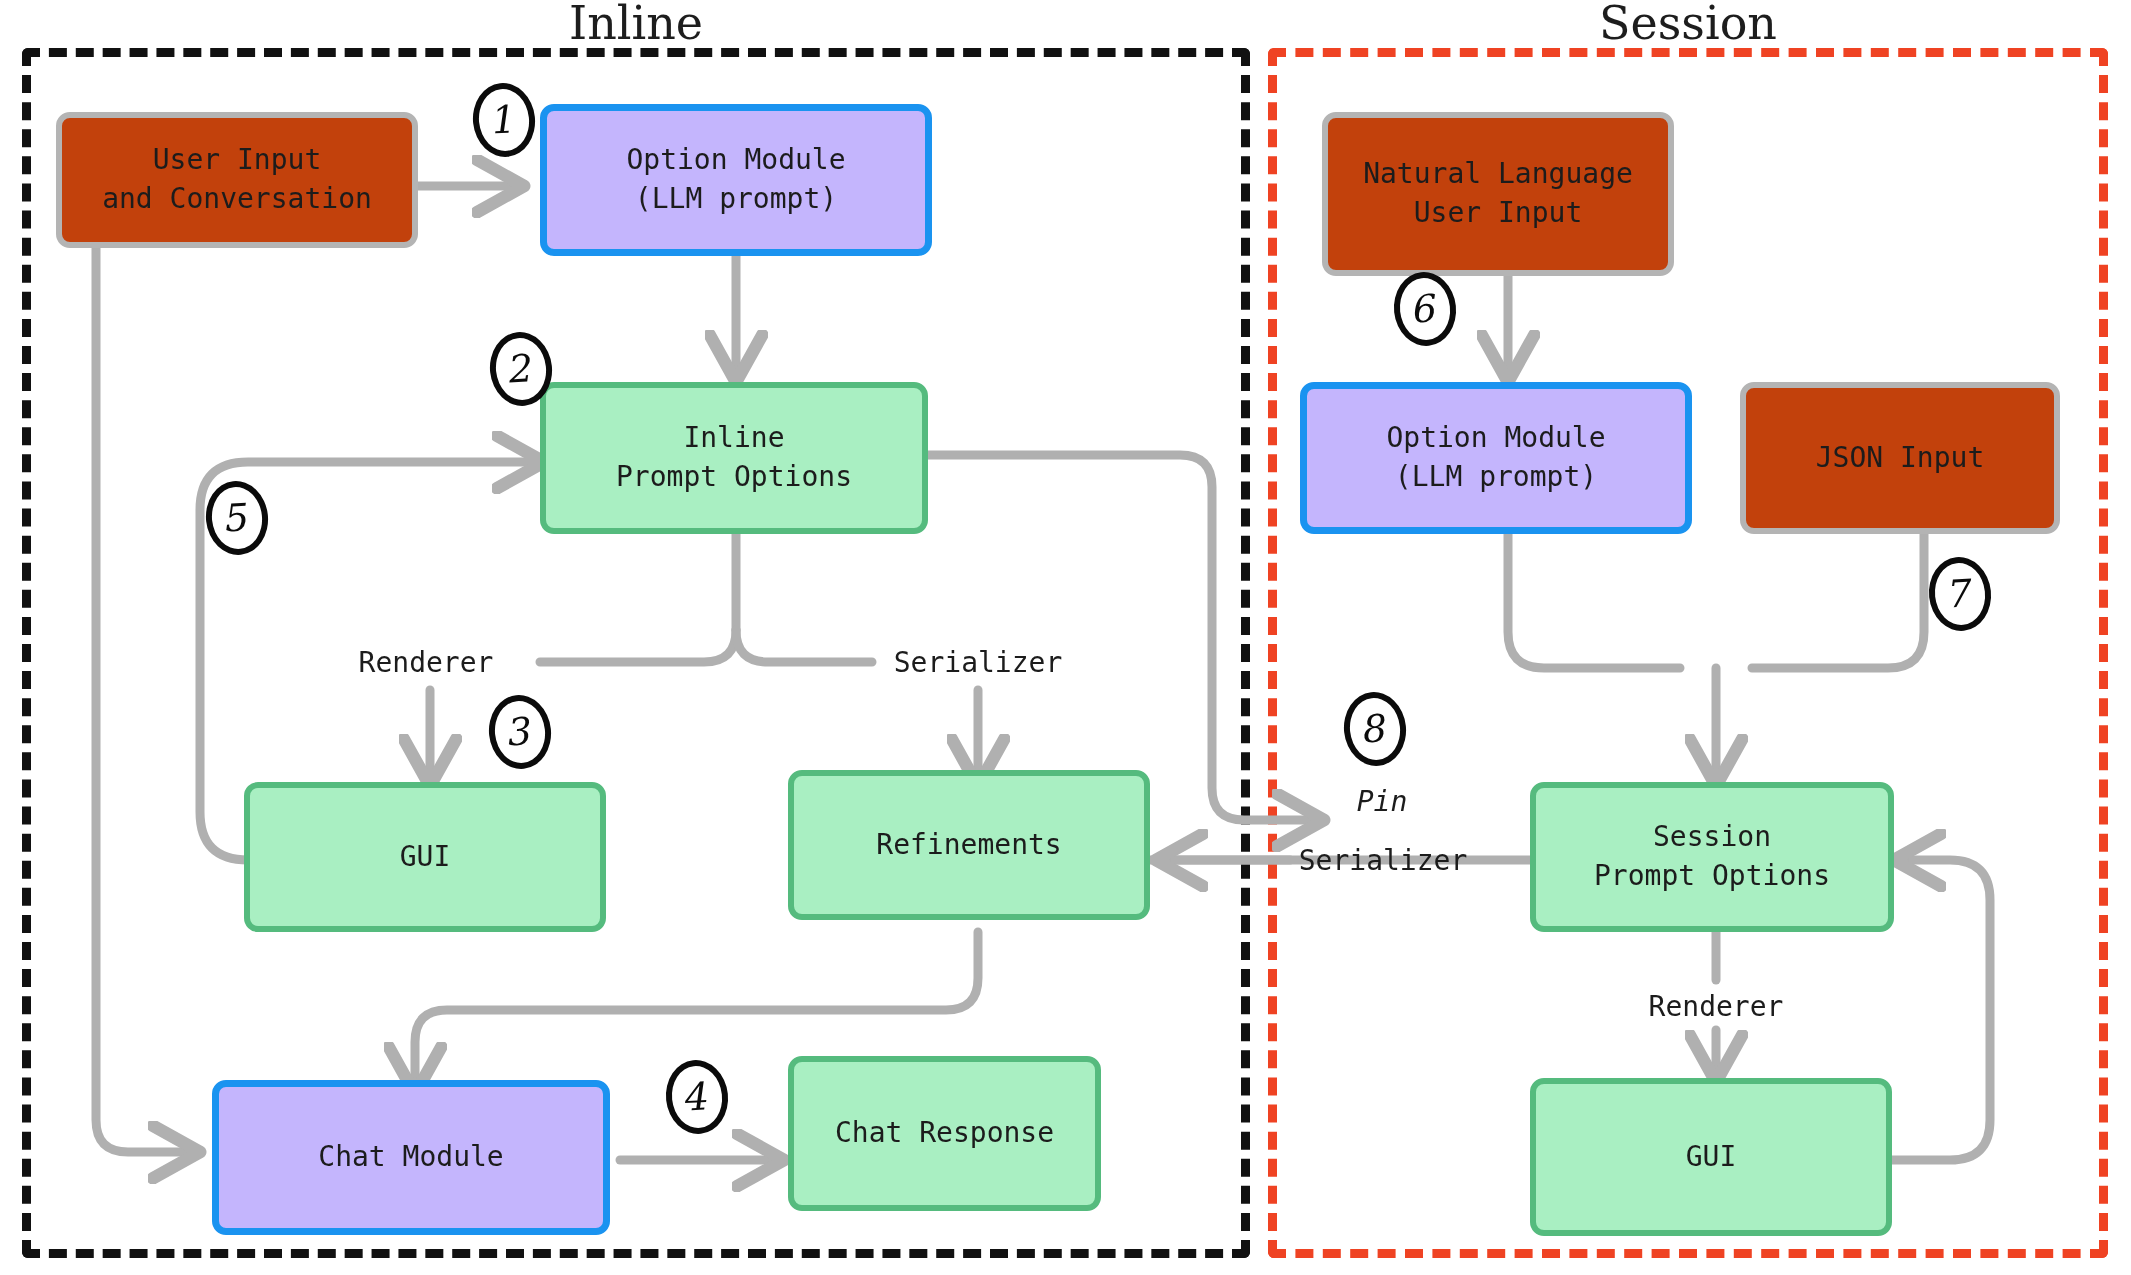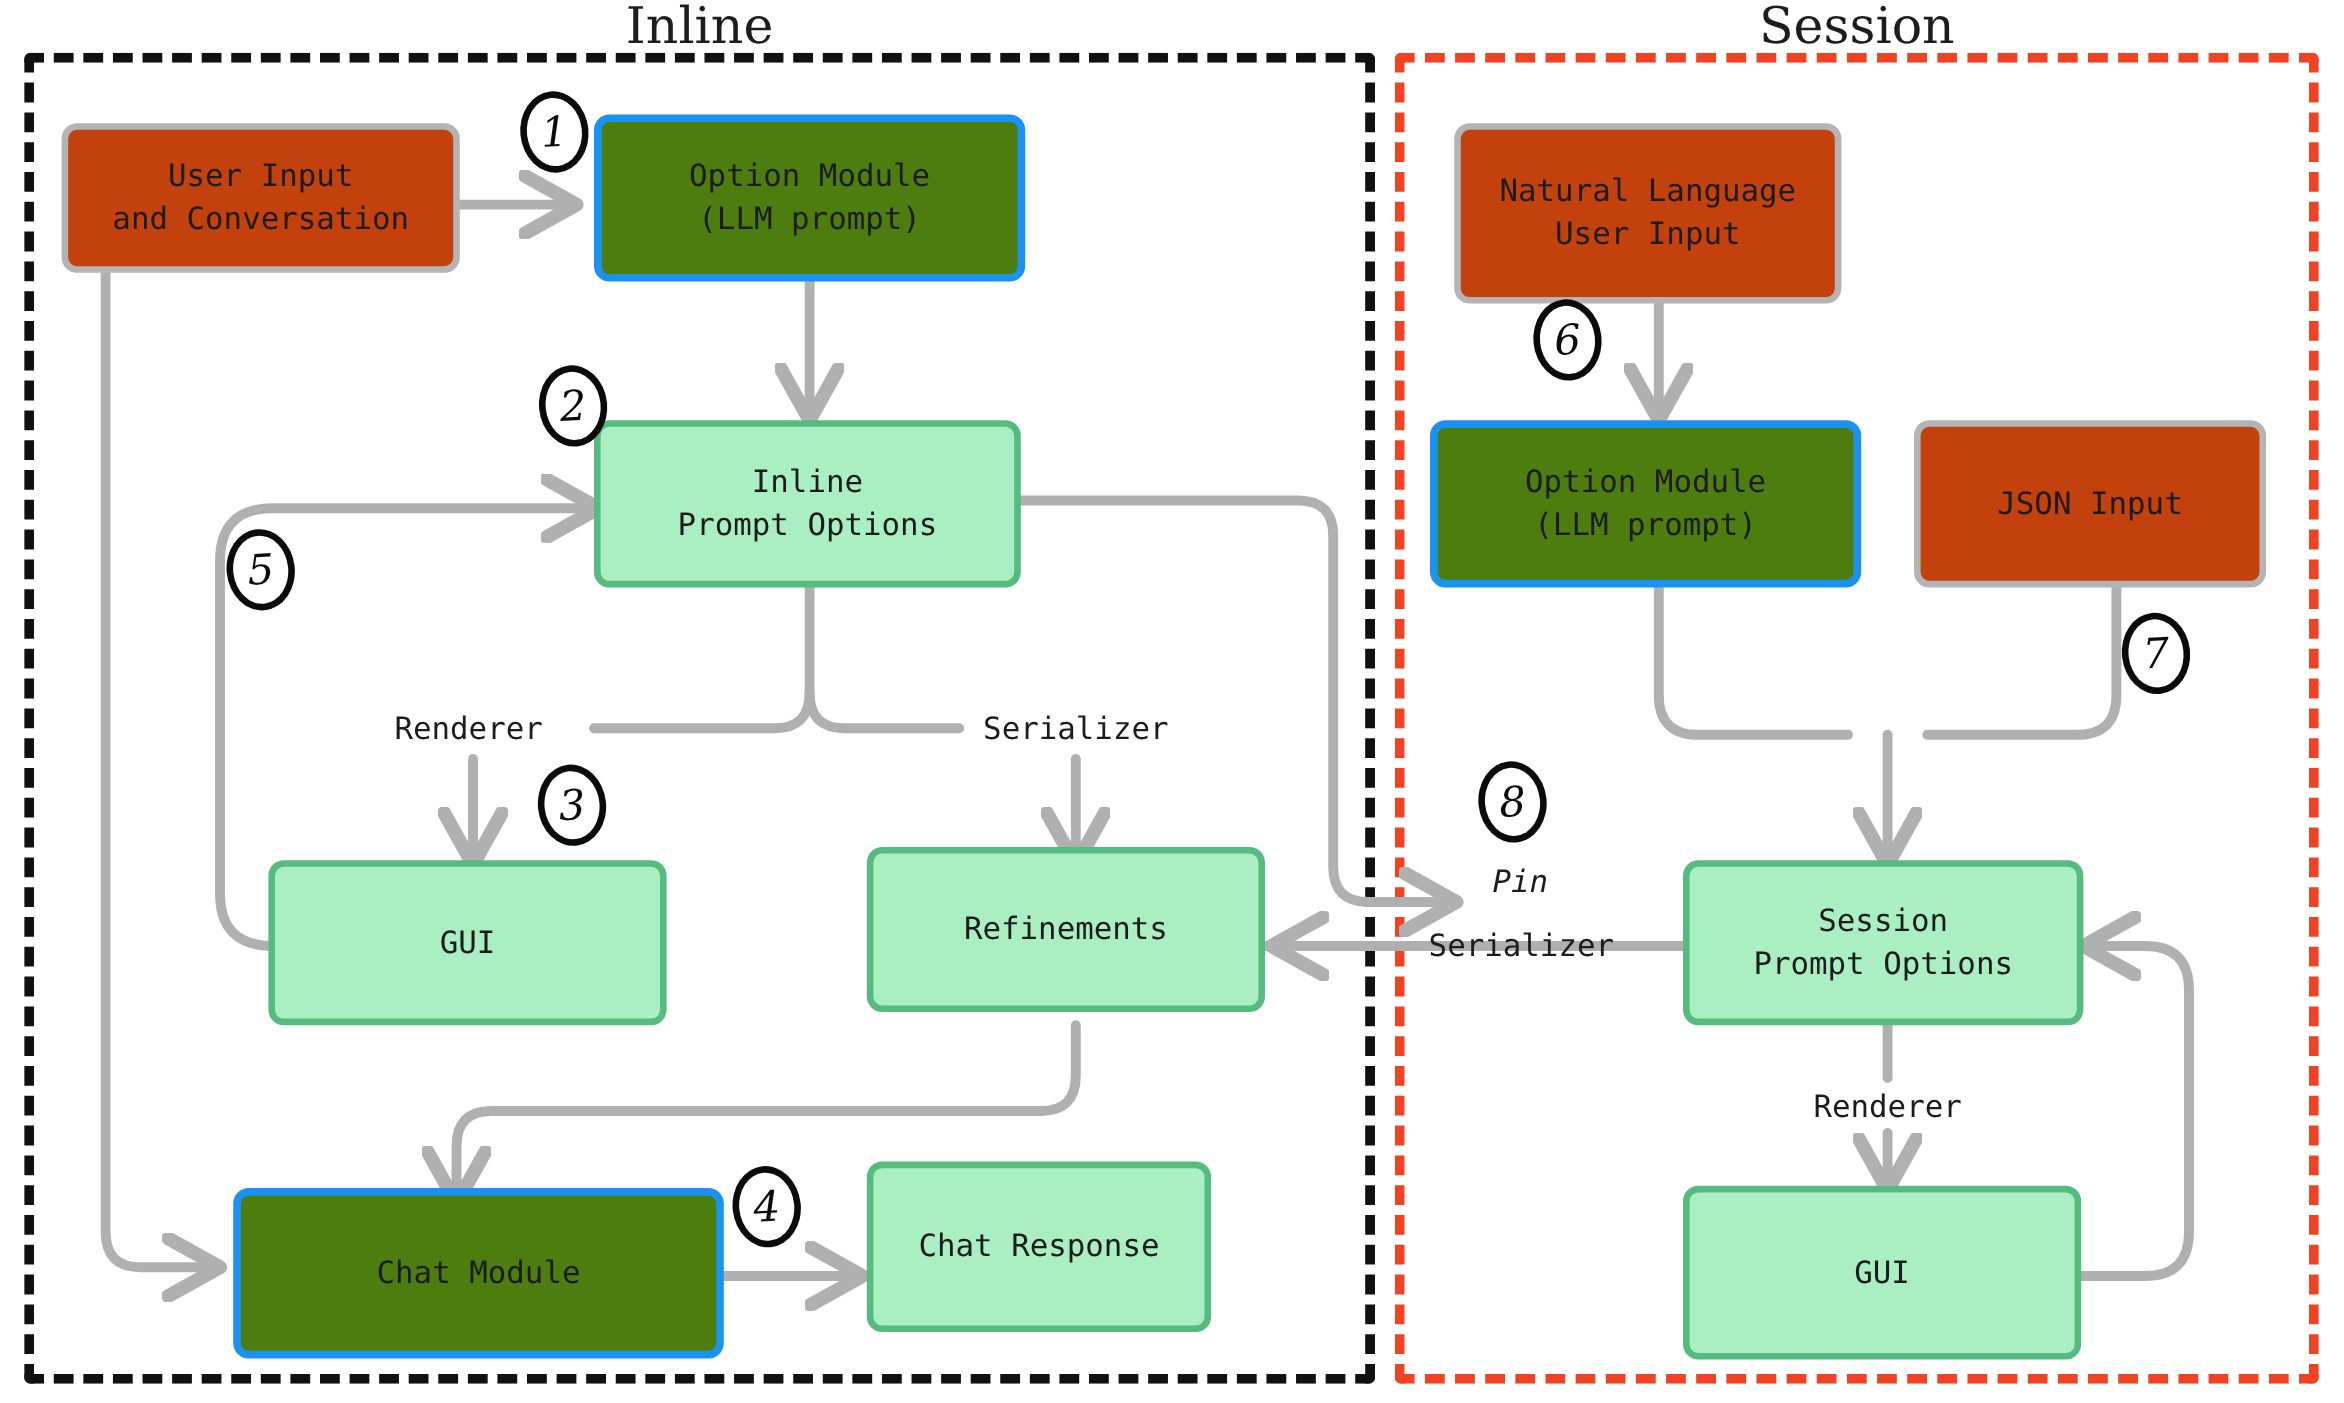--- a/index.html
+++ b/index.html
@@ -28,21 +28,21 @@
   
   .node{
     position:absolute;box-sizing:border-box;
     display:flex;align-items:center;justify-content:center;
     text-align:center;border-radius:14px;
     font-family:"DejaVu Sans Mono", monospace;
     font-size:28px;line-height:1.38;color:#1c1c1c;
     white-space:pre;letter-spacing:0px;
   }
   .node.grey{background:#c2410c;border:6px solid #b4b4b4;}
-  .node.blue{background:#4d7c0f;border:7px solid #1a93f0;}
+  .node.blue{background:#c4b5fd;border:7px solid #1a93f0;}
   .node.green{background:#a9efc2;border:6px solid #55bb7e;}
 
   
   .edge-label{
     position:absolute;
     font-family:"DejaVu Sans Mono", monospace;
     font-size:28px;color:#1c1c1c;white-space:nowrap;
     transform:translate(-50%,-50%);
     text-align:right;
   }
@@ -132,21 +132,21 @@
   <div class="node blue" style="left:540px;top:104px;width:392px;height:152px;">Option Module
 (LLM prompt)</div>
 
   <div class="node green" style="left:540px;top:382px;width:388px;height:152px;">Inline
 Prompt Options</div>
 
   <div class="node green" style="left:244px;top:782px;width:362px;height:150px;">GUI</div>
 
   <div class="node green" style="left:788px;top:770px;width:362px;height:150px;text-align:center;">Refinements</div>
 
-  <div class="node blue" style="left:212px;top:1080px;width:446px;height:155px;">Chat Module</div>
+  <div class="node blue" style="left:212px;top:1080px;width:398px;height:155px;">Chat Module</div>
 
   <div class="node green" style="left:788px;top:1056px;width:313px;height:155px;">Chat Response</div>
 
   <div class="edge-label" style="left:426px;top:662px;">Renderer</div>
   <div class="edge-label" style="left:978px;top:662px;">Serializer</div>
 
   <div class="step" style="left:504px;top:120px;">
     <div class="ring"></div>
     <div class="num">1</div>
   </div>

